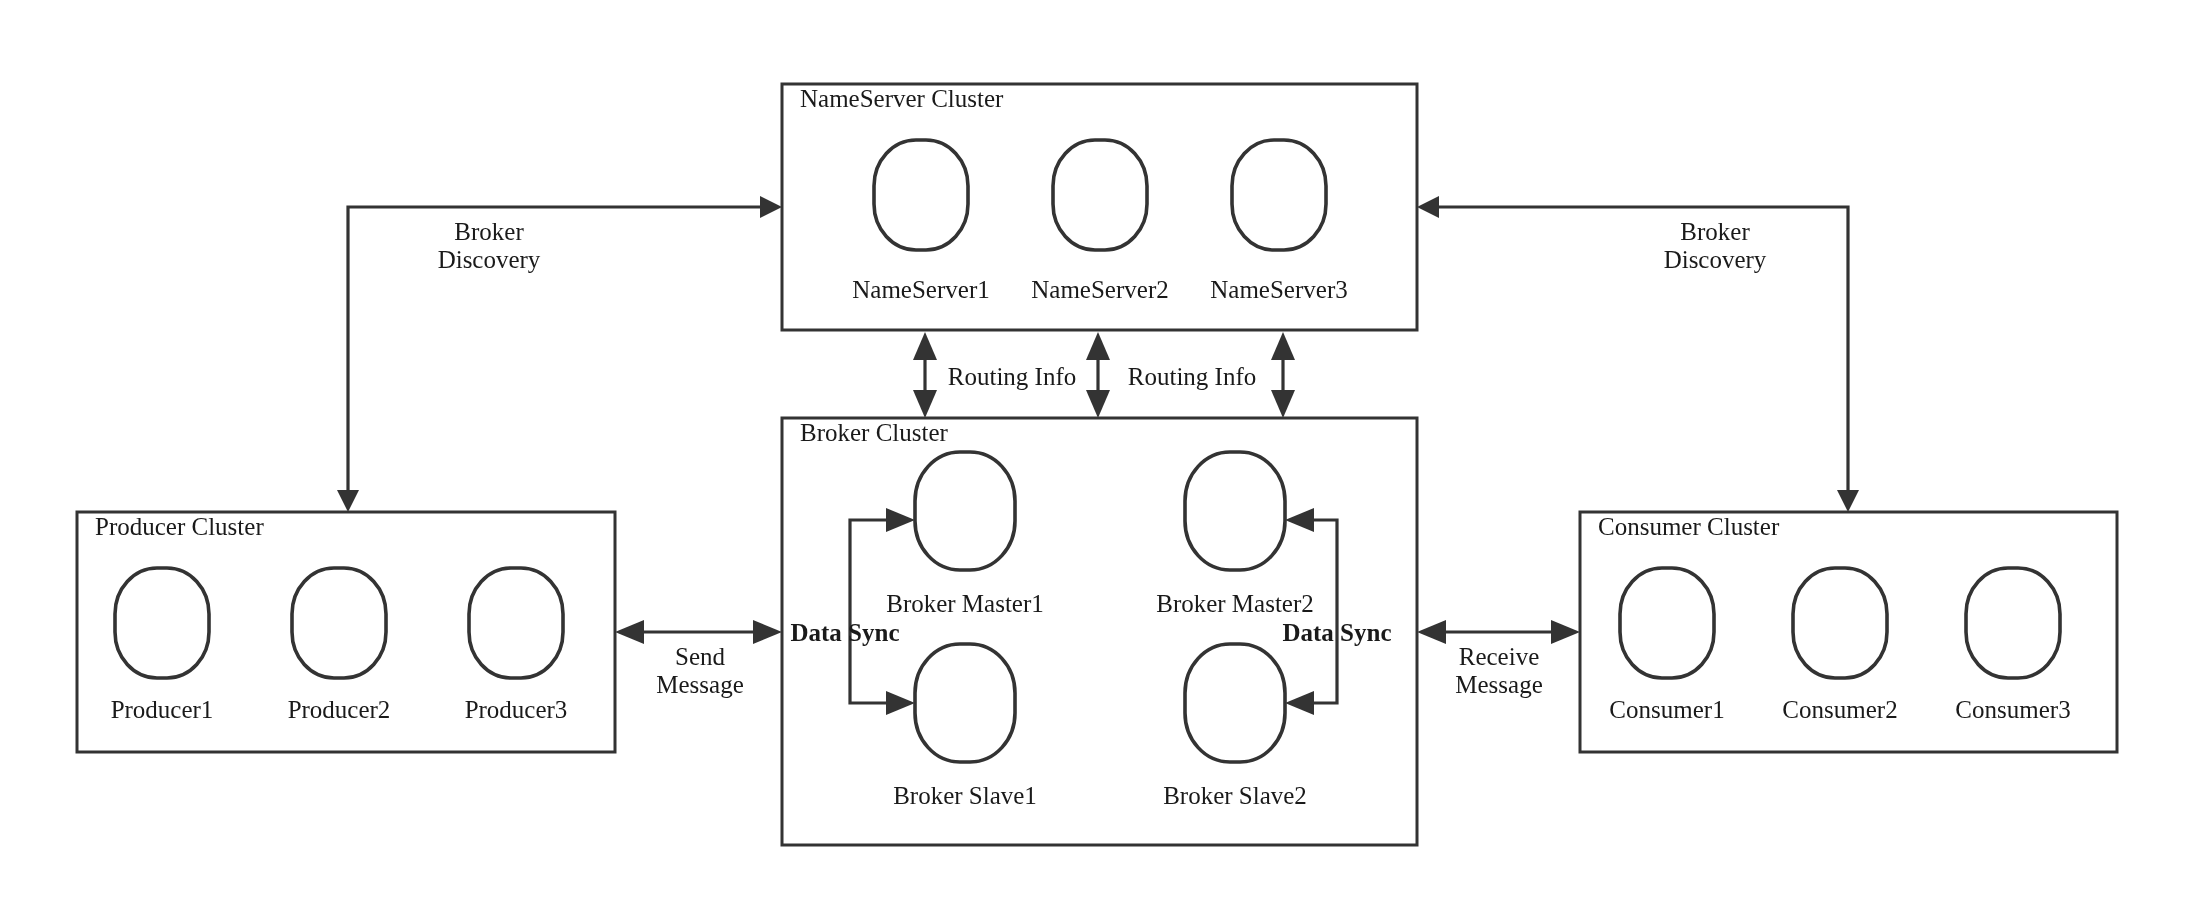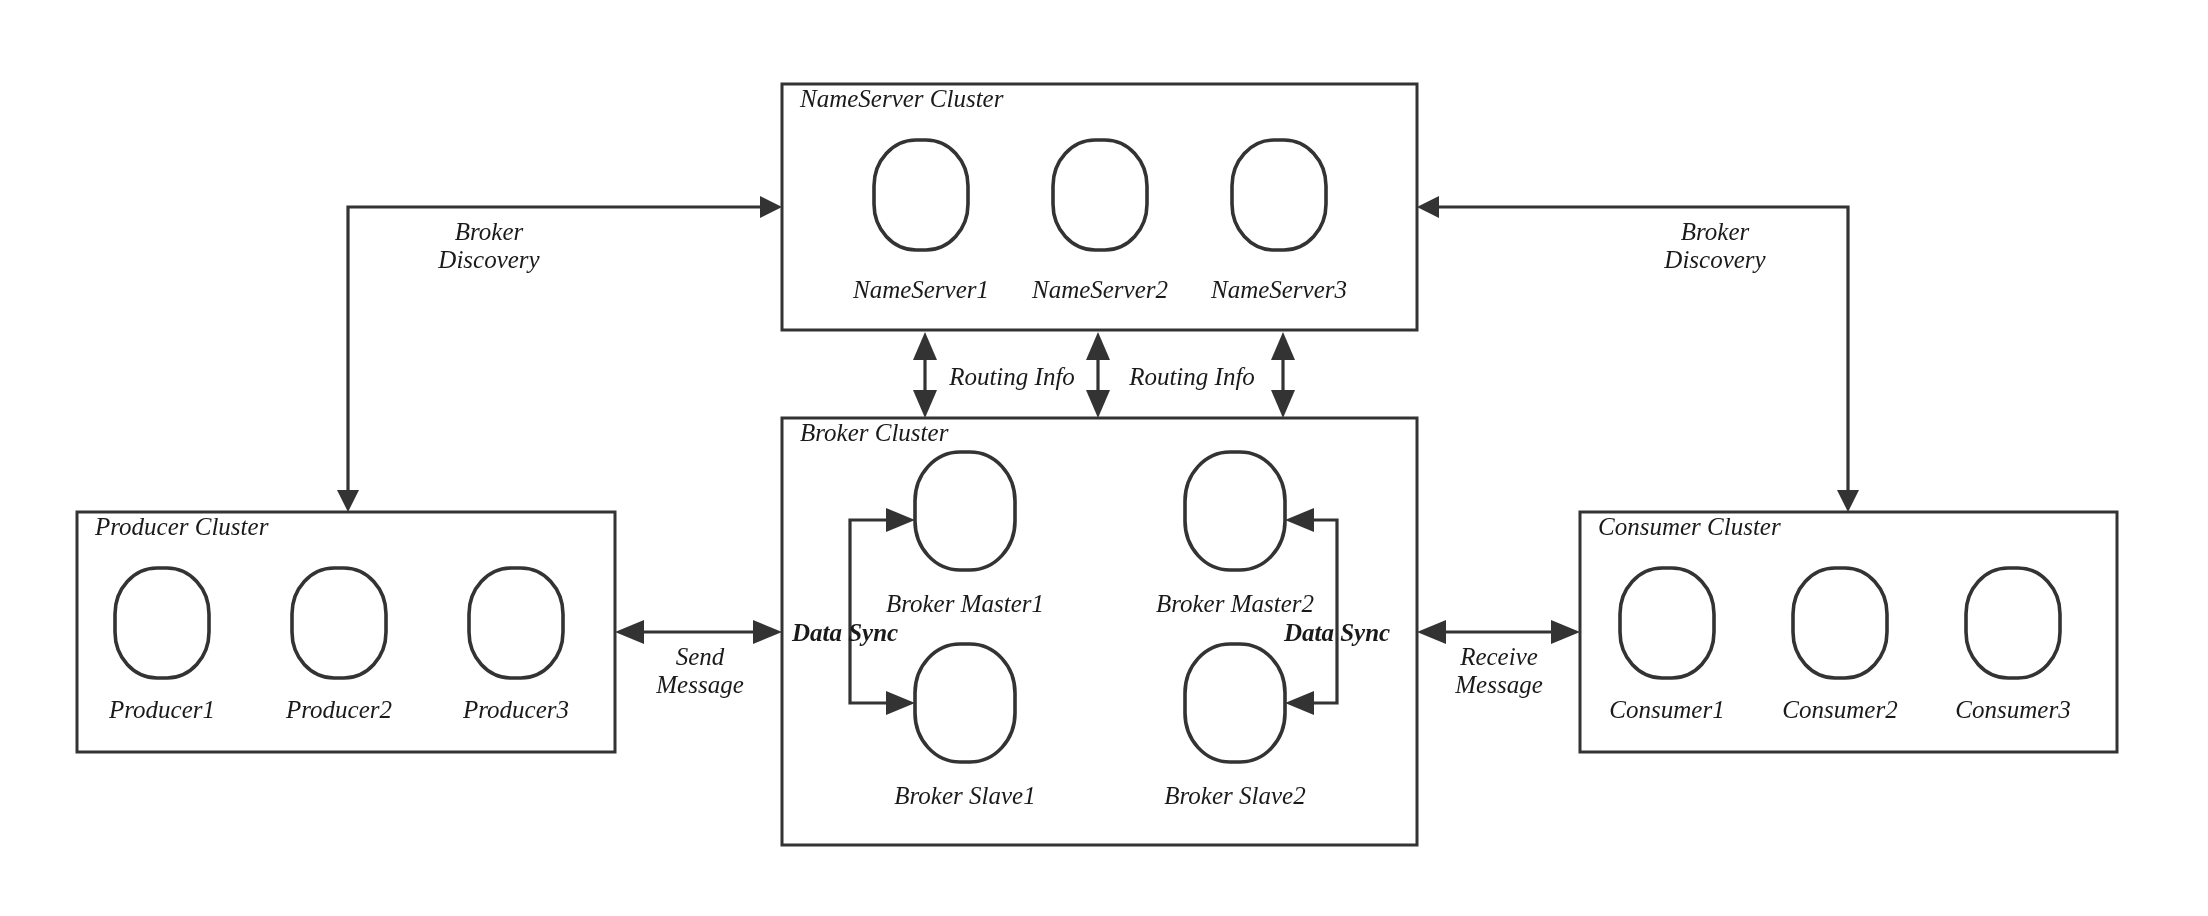--- a/index.html
+++ b/index.html
@@ -7,21 +7,20 @@
     padding: 0;
     background: #ffffff;
   }
   #stage {
     position: relative;
     width: 2208px;
     height: 916px;
     background: #ffffff;
     overflow: hidden;
     font-family: "Liberation Serif", "DejaVu Serif", serif;
-    font-style: italic;
   }
   svg.diagram {
     position: absolute;
     inset: 0;
     width: 2208px;
     height: 916px;
     display: block;
   }
   .cluster-box {
     fill: #ffffff;

